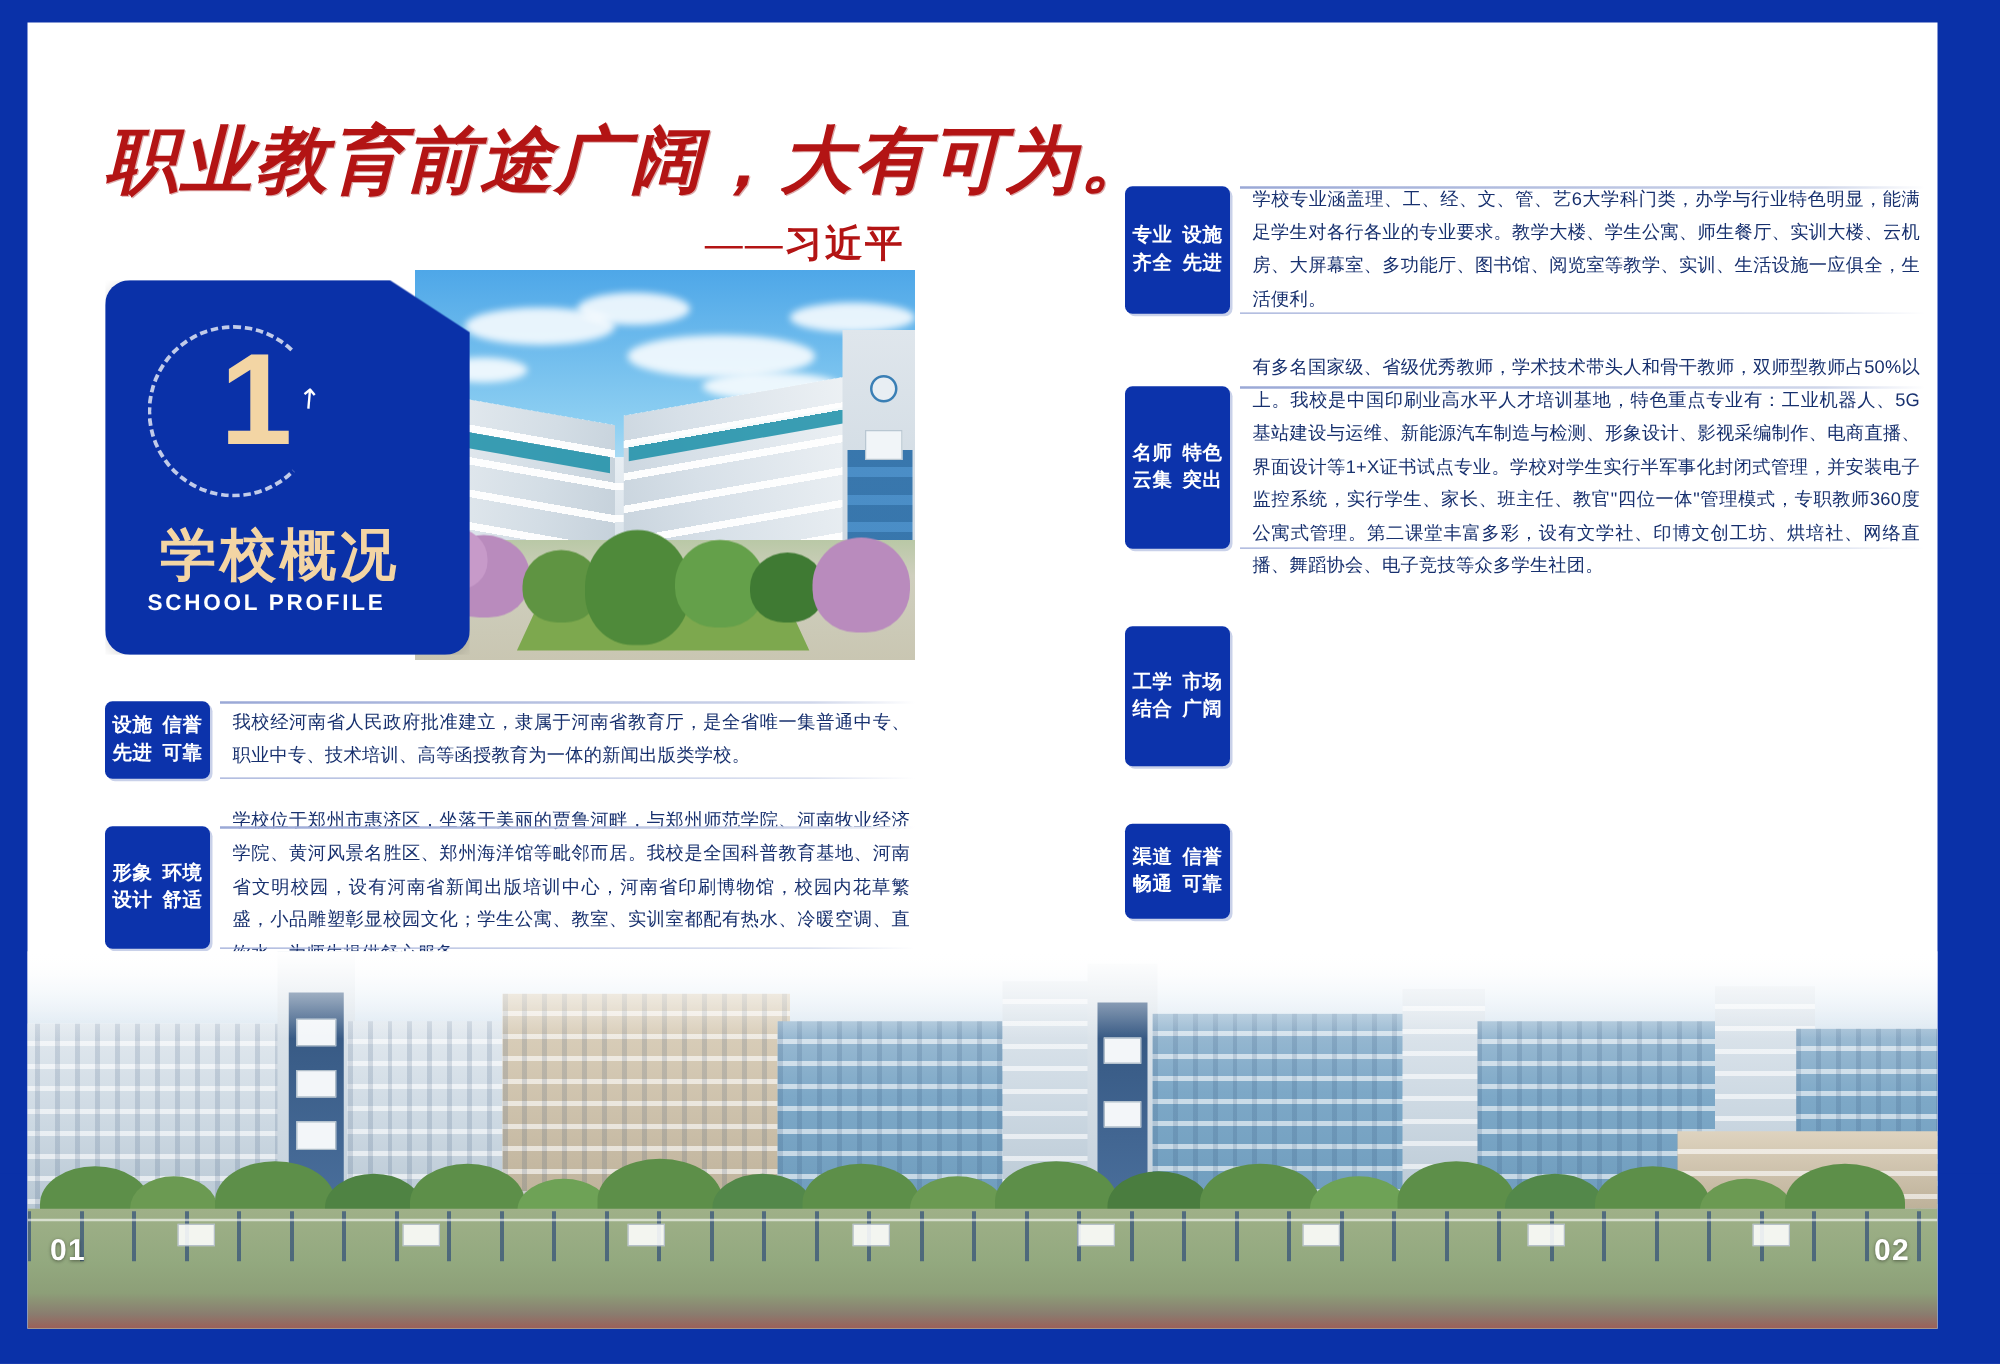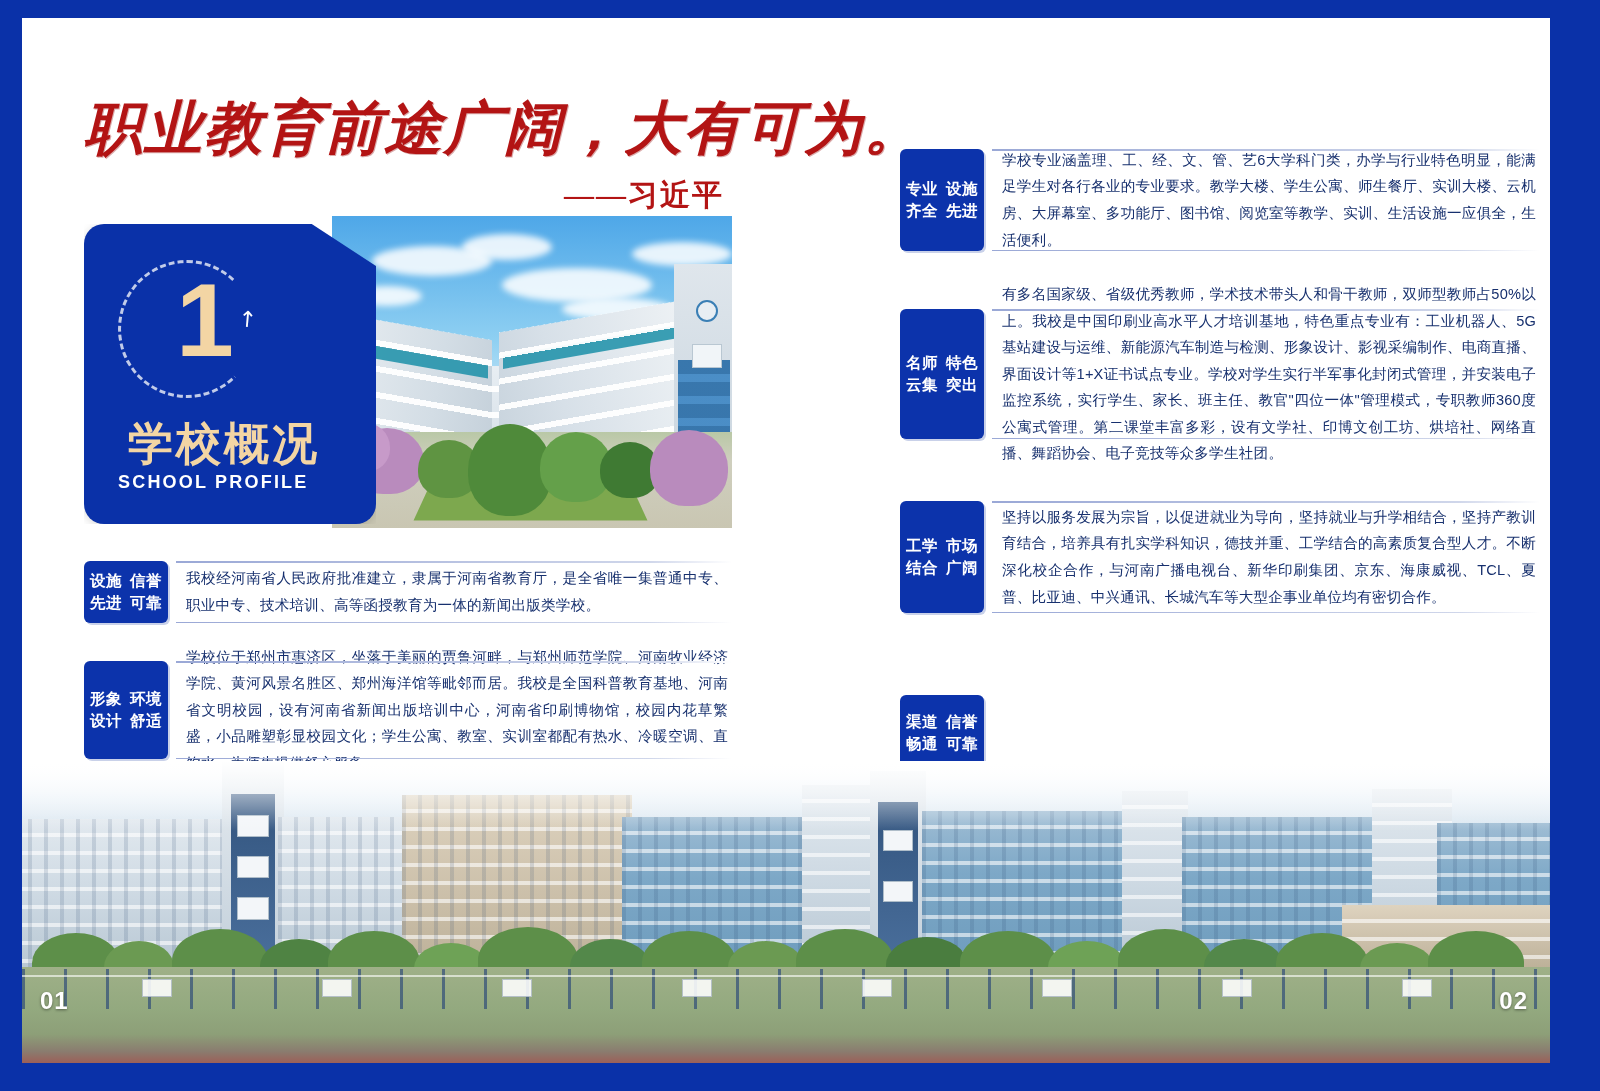--- a/index.html
+++ b/index.html
@@ -232,21 +232,21 @@
     letter-spacing: .2px;
   }
 
   
   #feat-public   { left: 62px; top: 543px;  width: 648px; height: 62px; }
   #feat-location { left: 62px; top: 643px;  width: 648px; height: 98px; }
   
   #feat-majors   { left: 878px; top: 131px; width: 640px; height: 102px; }
   #feat-teachers { left: 878px; top: 291px; width: 640px; height: 130px; }
   #feat-market   { left: 878px; top: 483px; width: 640px; height: 112px; }
-  #feat-channel  { left: 878px; top: 641px; width: 640px; height: 76px; margin-top: 36px; }
+  #feat-channel  { left: 878px; top: 641px; width: 640px; height: 76px; }
 
   
   .panorama {
     position: absolute;
     left: 0; right: 0; bottom: 0;
     height: 302px;
     background: linear-gradient(#ffffff 0%, #f0f5fa 8%, #d9e6f0 22%, #c8d9e6 45%, #b9c9b4 72%, #9aae86 100%);
     overflow: hidden;
   }
   .pano-fade {
@@ -450,23 +450,20 @@
       </div>
       <div class="body">
         <p>有多名国家级、省级优秀教师，学术技术带头人和骨干教师，双师型教师占50%以上。我校是中国印刷业高水平人才培训基地，特色重点专业有：工业机器人、5G基站建设与运维、新能源汽车制造与检测、形象设计、影视采编制作、电商直播、界面设计等1+X证书试点专业。学校对学生实行半军事化封闭式管理，并安装电子监控系统，实行学生、家长、班主任、教官"四位一体"管理模式，专职教师360度公寓式管理。第二课堂丰富多彩，设有文学社、印博文创工坊、烘培社、网络直播、舞蹈协会、电子竞技等众多学生社团。</p>
       </div>
     </div>
 
     <div class="feature" id="feat-market">
       <div class="tag">
         <span>工学结合</span>
         <span>市场广阔</span>
-      </div>
-      <div class="body">
-        <p>坚持以服务发展为宗旨，以促进就业为导向，坚持就业与升学相结合，坚持产教训育结合，培养具有扎实学科知识，德技并重、工学结合的高素质复合型人才。不断深化校企合作，与河南广播电视台、新华印刷集团、京东、海康威视、TCL、夏普、比亚迪、中兴通讯、长城汽车等大型企事业单位均有密切合作。</p>
       </div>
     </div>
 
     <div class="feature" id="feat-channel">
       <div class="tag">
         <span>渠道畅通</span>
         <span>信誉可靠</span>
       </div>
     </div>
 

